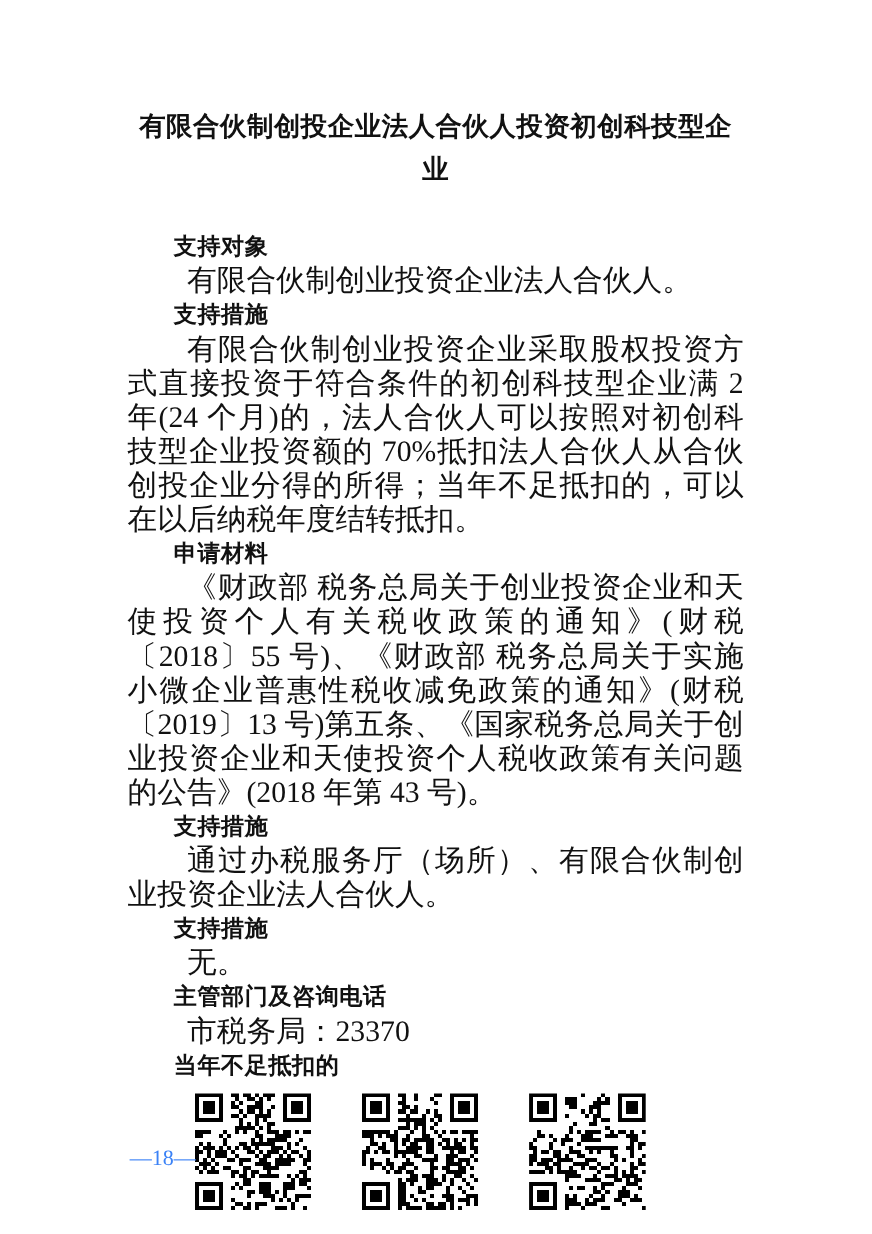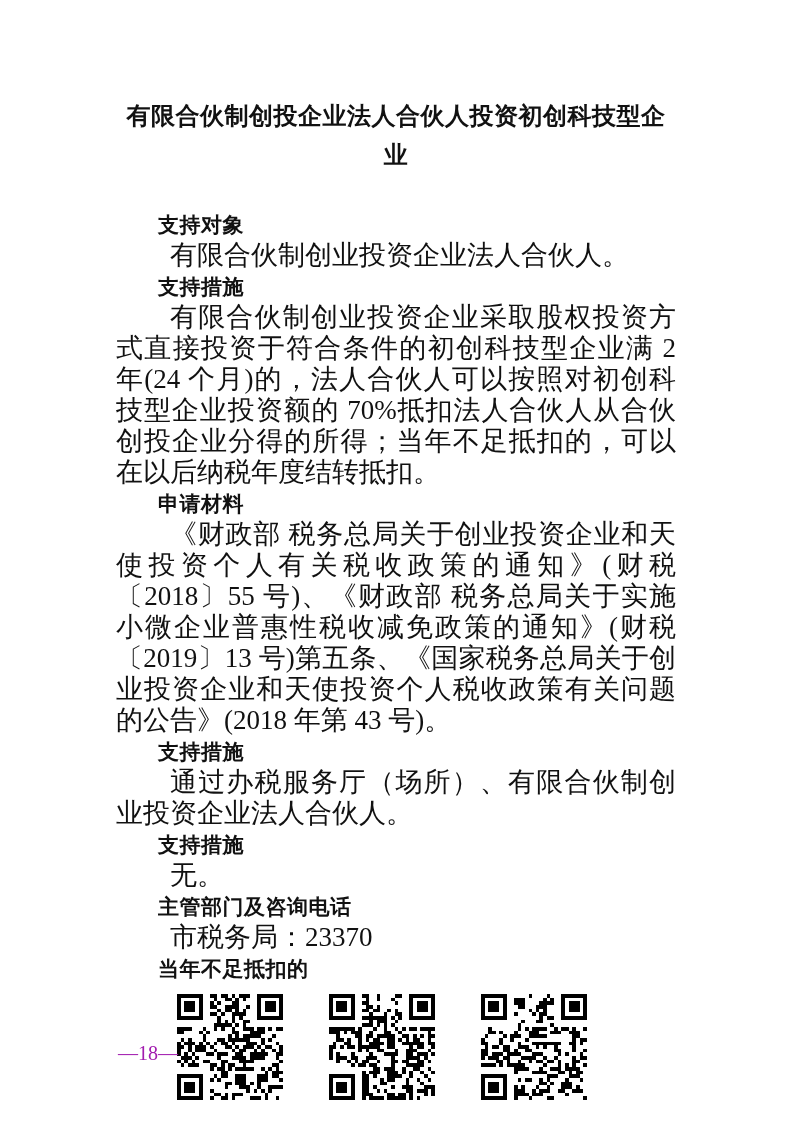--- a/index.html
+++ b/index.html
@@ -70,21 +70,21 @@
     width: 100%;
     height: 100%;
   }
   .page-number {
     position: absolute;
     left: 118px;
     top: 1040px;
     font-size: 20px;
     line-height: 26px;
     font-family: "Liberation Serif", serif;
-    color: #a21caf;
+    color: #3b82f6;
   }
 </style>
 </head>
 <body>
 
 <div class="page">
   <main class="content">
 
     <h1 class="doc-title">
       <span class="title-line">有限合伙制创投企业法人合伙人投资初创科技型企业</span>

